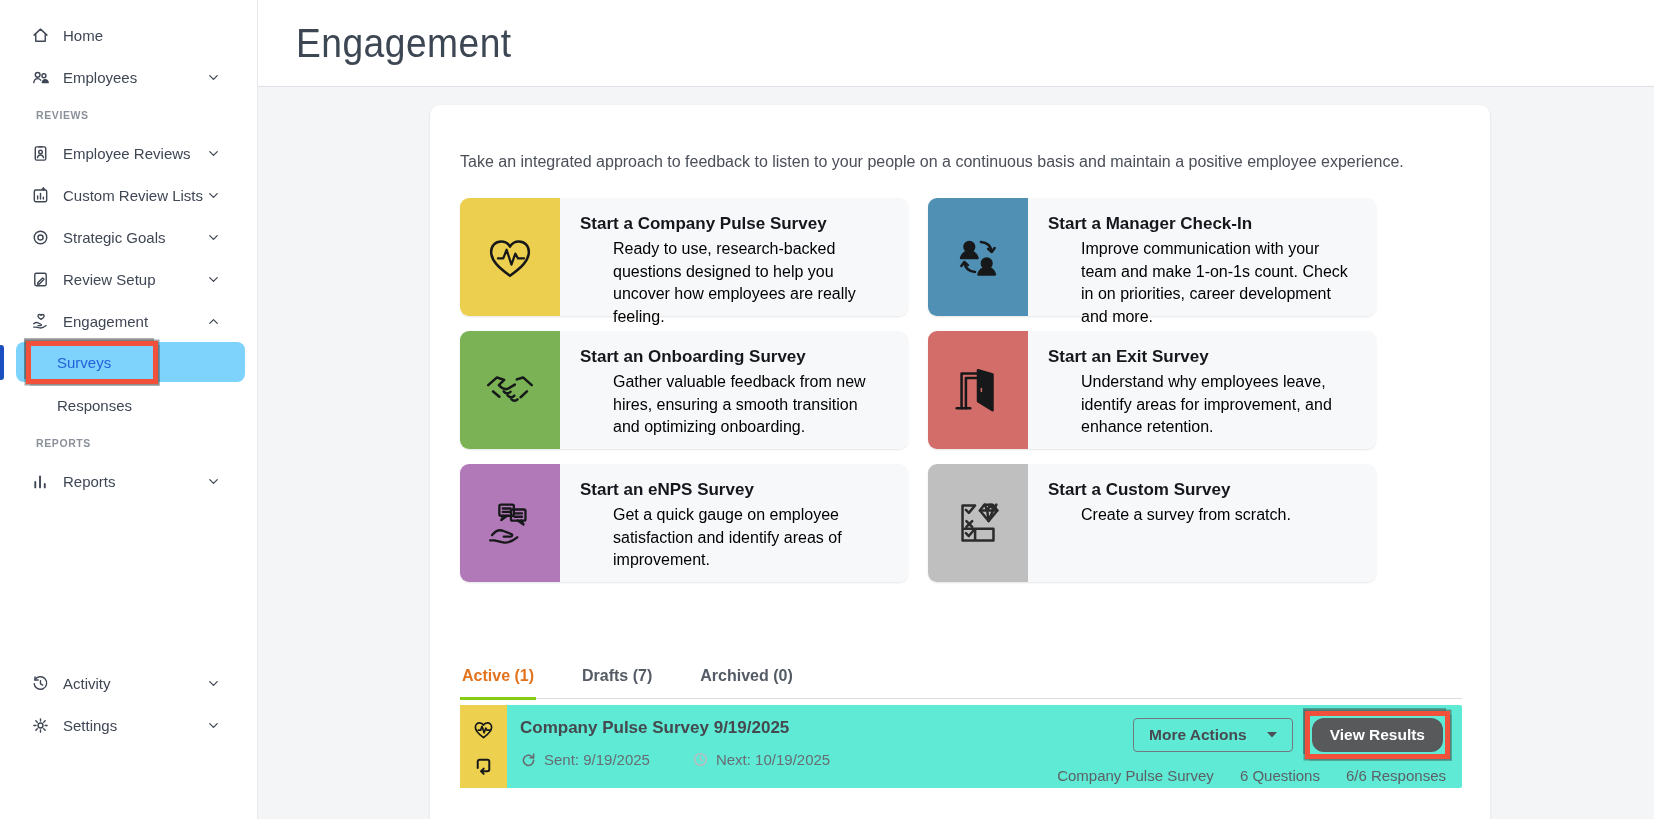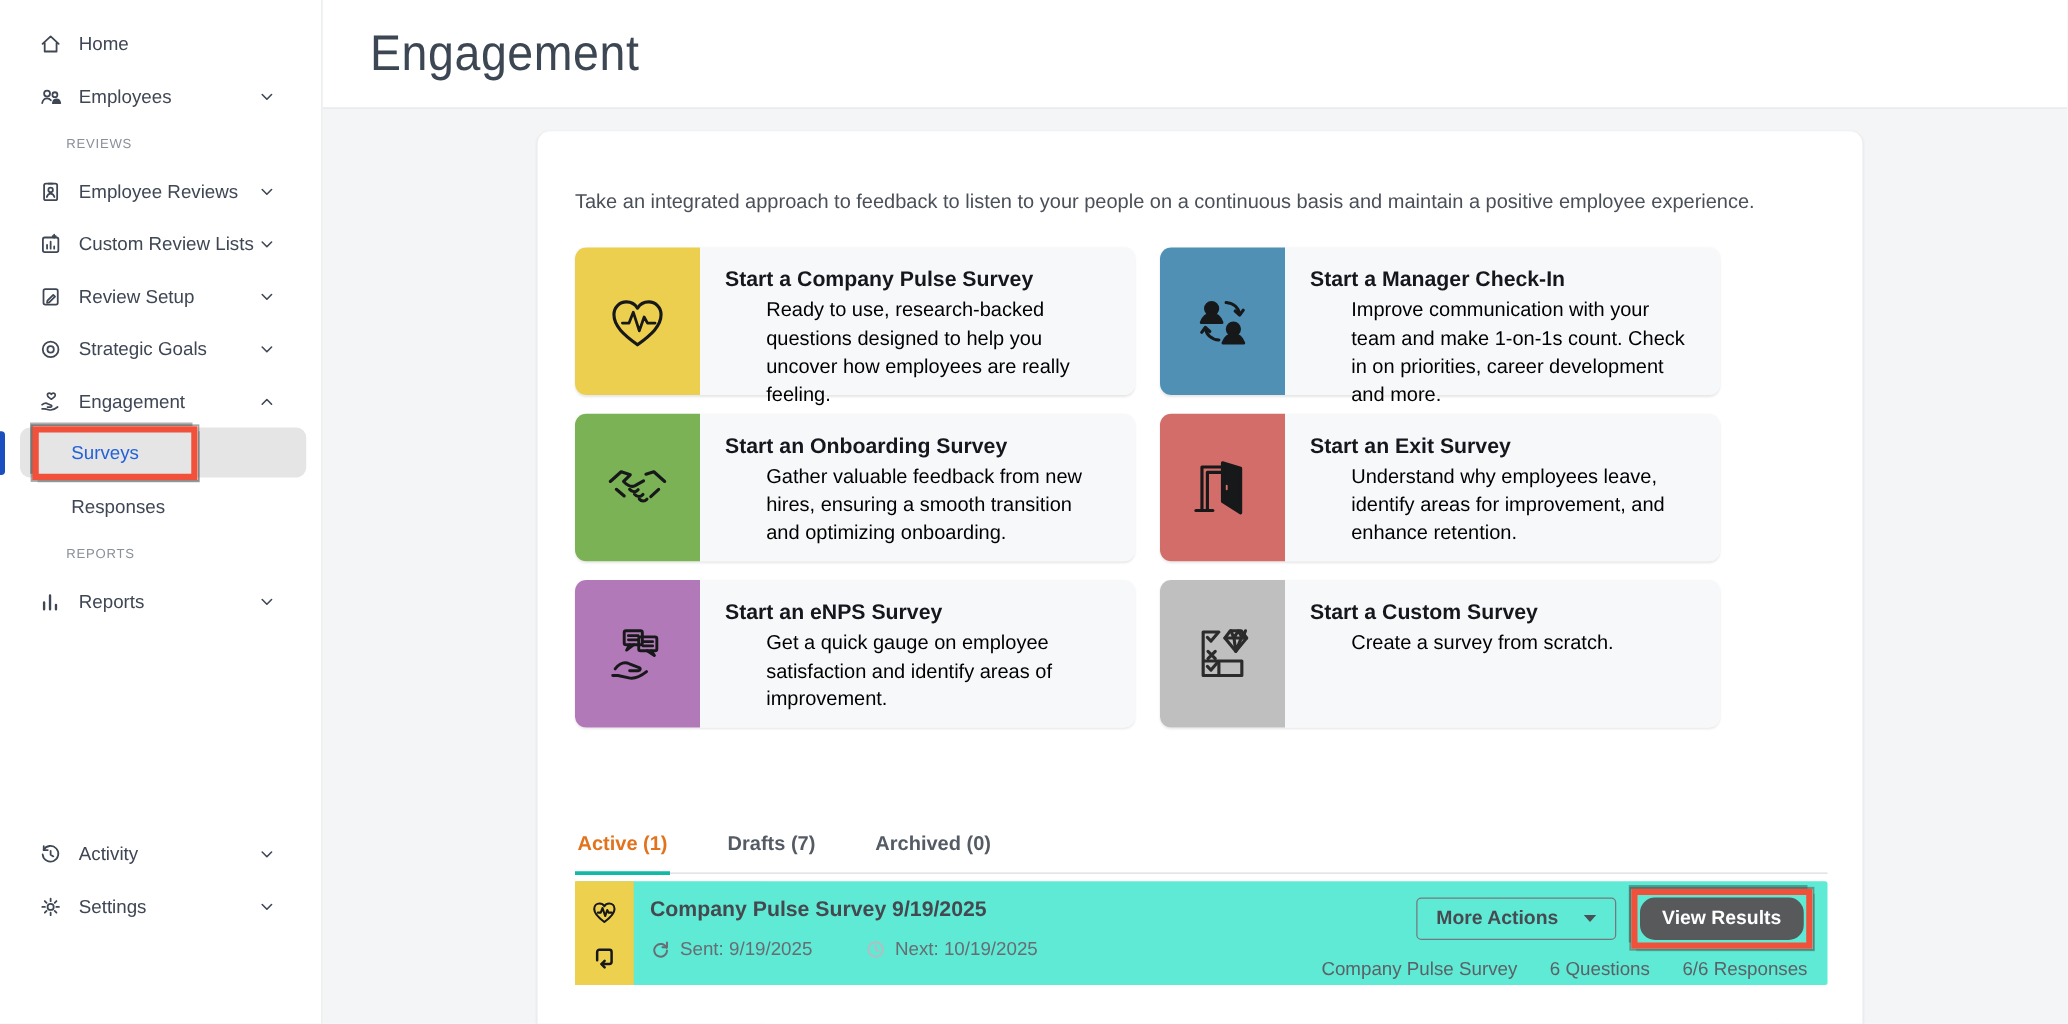--- a/index.html
+++ b/index.html
@@ -8,24 +8,24 @@
     background:#f4f5f6;font-family:"Liberation Sans",sans-serif;
     -webkit-font-smoothing:antialiased;color:#3f4654;
   }
   
   .sidebar{position:absolute;left:0;top:0;width:258px;height:819px;background:#fff;
     border-right:1px solid #e7e9ec;padding-top:14px;box-sizing:border-box;z-index:3;}
   .nav-item{display:flex;align-items:center;height:42px;padding:0 36px 0 31px;font-size:15px;color:#3f4654;}
   .nav-item .icon{width:19px;height:19px;margin-right:13px;flex:0 0 auto;display:flex;align-items:center;}
   .nav-item .label{flex:1;white-space:nowrap;}
   .chev{width:15px;height:15px;flex:0 0 auto;}
-  .nav-section{height:34px;display:flex;align-items:center;padding-left:53px;font-size:10.5px;
-    font-weight:normal;letter-spacing:.6px;color:#8a9099;}
+  .nav-section{height:34px;display:flex;align-items:center;padding-left:36px;font-size:10.5px;
+    font-weight:bold;letter-spacing:.6px;color:#8a9099;}
   .sub-item{display:flex;align-items:center;height:42px;padding-left:57px;font-size:15px;color:#3f4654;}
-  .sub-item.active{height:40px;margin:0 12px 2px 16px;padding-left:41px;background:#e5e5e5;
+  .sub-item.active{height:40px;margin:0 12px 2px 16px;padding-left:41px;background:#7dd3fc;
     border-radius:8px;color:#2461d9;}
   .active-bar{position:absolute;left:0;top:345px;width:4px;height:35px;background:#1b4fc0;border-radius:0 3px 3px 0;}
   .anno{border:5px solid #f1503a;box-shadow:0 0 0 1.5px rgba(75,75,75,.5),-3px -4px 0 -1px rgba(45,45,45,.38),3px 3px 0 -1px rgba(45,45,45,.22);}
   .anno-surveys{position:absolute;left:26px;top:341px;width:122px;height:33px;z-index:4;pointer-events:none;}
   
   .header{position:absolute;left:258px;top:0;width:1396px;height:86px;background:#fff;
     border-bottom:1px solid #dde1e6;display:flex;align-items:center;}
   .page-title{margin:0 0 0 38px;font-size:40px;font-weight:300;color:#3d4754;
     transform:scaleX(.93);transform-origin:left center;letter-spacing:.5px;}
   
@@ -38,21 +38,21 @@
   .tile-icon{width:100px;flex:0 0 auto;border-radius:9px 0 0 9px;display:flex;align-items:center;justify-content:center;}
   .tile-icon.c-yellow{background:#eccf4f;} .tile-icon.c-blue{background:#4f90b4;}
   .tile-icon.c-green{background:#7ab255;} .tile-icon.c-red{background:#d26d69;}
   .tile-icon.c-purple{background:#b279b8;} .tile-icon.c-gray{background:#bfbfbf;}
   .tile-body{flex:1;background:#f7f8fa;border-radius:0 9px 9px 0;padding:16px 20px 0 20px;box-sizing:border-box;}
   .tile-title{font-size:17px;font-weight:bold;color:#15171c;margin-bottom:4px;}
   .tile-desc{font-size:16px;color:#000000;line-height:1.42;margin-left:33px;}
   
   .tabs{position:absolute;left:30px;right:28px;top:552px;display:flex;gap:44px;border-bottom:1px solid #d9dcdf;}
   .tab{font-size:16px;font-weight:bold;color:#545b64;padding:10px 2px 12px;cursor:pointer;}
-  .tab.active{color:#e2731c;border-bottom:3px solid #14b8a6;margin-bottom:-2px;}
+  .tab.active{color:#e2731c;border-bottom:3px solid #84cc16;margin-bottom:-2px;}
   
   .survey-row{position:absolute;left:30px;right:28px;top:600px;height:83px;background:#5eead4;
     border-radius:2px;display:flex;}
   .row-strip{width:47px;flex:0 0 auto;background:#edd04e;display:flex;flex-direction:column;
     align-items:center;justify-content:space-evenly;}
   .row-main{flex:1;padding:13px 0 0 13px;min-width:0;}
   .row-title{font-size:17px;font-weight:bold;color:#45494f;}
   .row-sub{margin-top:13px;display:flex;align-items:center;font-size:15px;color:#686d74;}
   .row-sub .s-icon{display:flex;margin-right:7px;}
   .row-sub .gap{width:42px;}
@@ -124,39 +124,39 @@
     <span class="label">Custom Review Lists</span>
     <span class="chev">
       <svg width="15" height="15" viewBox="0 0 20 20" fill="none" stroke="#3f4654" stroke-width="1.7" stroke-linecap="round" stroke-linejoin="round">
           <path d="M5 7.5l5 5 5-5"></path>
         </svg>
     </span>
   </div>
   <div class="nav-item">
     <span class="icon">
       <svg width="19" height="19" viewBox="0 0 20 20" fill="none" stroke="#3f4654" stroke-width="1.5" stroke-linecap="round" stroke-linejoin="round">
+          <circle cx="10" cy="10" r="6.6"></circle>
+          <circle cx="10" cy="10" r="2.7"></circle>
+        </svg>
+    </span>
+    <span class="label">Strategic Goals</span>
+    <span class="chev">
+      <svg width="15" height="15" viewBox="0 0 20 20" fill="none" stroke="#3f4654" stroke-width="1.7" stroke-linecap="round" stroke-linejoin="round">
+          <path d="M5 7.5l5 5 5-5"></path>
+        </svg>
+    </span>
+  </div>
+  <div class="nav-item">
+    <span class="icon">
+      <svg width="19" height="19" viewBox="0 0 20 20" fill="none" stroke="#3f4654" stroke-width="1.5" stroke-linecap="round" stroke-linejoin="round">
           <rect x="4" y="3.5" width="12" height="13" rx="1.5"></rect>
           <path d="M7.3 13.2l4.9-4.9 1.5 1.5-4.9 4.9-1.8.3z"></path>
         </svg>
     </span>
     <span class="label">Review Setup</span>
-    <span class="chev">
-      <svg width="15" height="15" viewBox="0 0 20 20" fill="none" stroke="#3f4654" stroke-width="1.7" stroke-linecap="round" stroke-linejoin="round">
-          <path d="M5 7.5l5 5 5-5"></path>
-        </svg>
-    </span>
-  </div>
-  <div class="nav-item">
-    <span class="icon">
-      <svg width="19" height="19" viewBox="0 0 20 20" fill="none" stroke="#3f4654" stroke-width="1.5" stroke-linecap="round" stroke-linejoin="round">
-          <circle cx="10" cy="10" r="6.6"></circle>
-          <circle cx="10" cy="10" r="2.7"></circle>
-        </svg>
-    </span>
-    <span class="label">Strategic Goals</span>
     <span class="chev">
       <svg width="15" height="15" viewBox="0 0 20 20" fill="none" stroke="#3f4654" stroke-width="1.7" stroke-linecap="round" stroke-linejoin="round">
           <path d="M5 7.5l5 5 5-5"></path>
         </svg>
     </span>
   </div>
   <div class="nav-item">
     <span class="icon">
       <svg width="19" height="19" viewBox="0 0 20 20" fill="none" stroke="#3f4654" stroke-width="1.4" stroke-linecap="round" stroke-linejoin="round">
           <path d="M12.2 2.6c-.9 0-1.4.6-1.6 1-.2-.4-.7-1-1.6-1-1 0-1.7.7-1.7 1.7 0 1.5 2.1 2.8 3.3 3.5 1.2-.7 3.3-2 3.3-3.5 0-1-.7-1.7-1.7-1.7z"></path>

